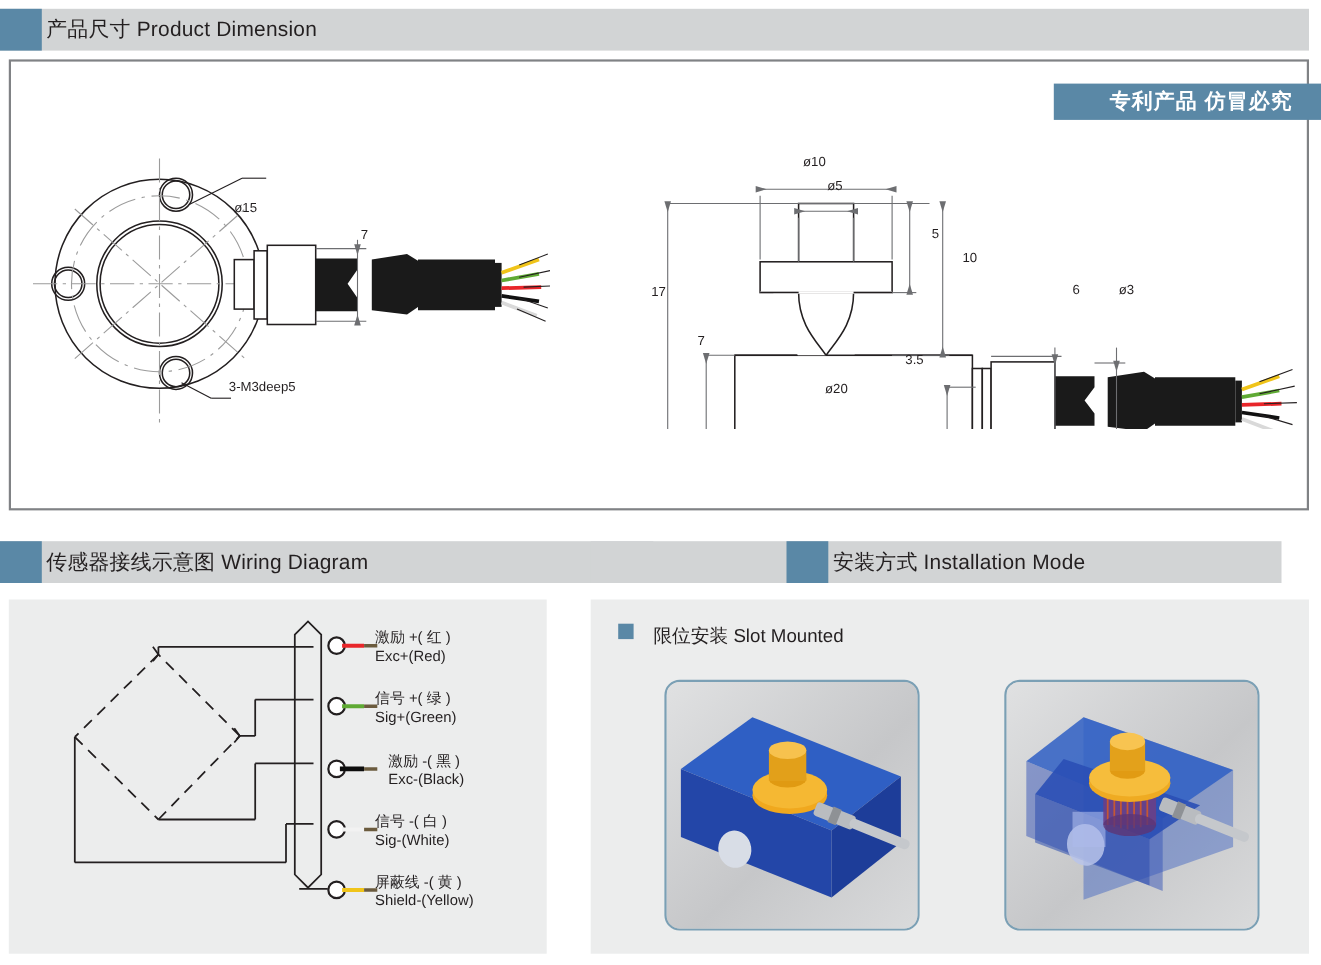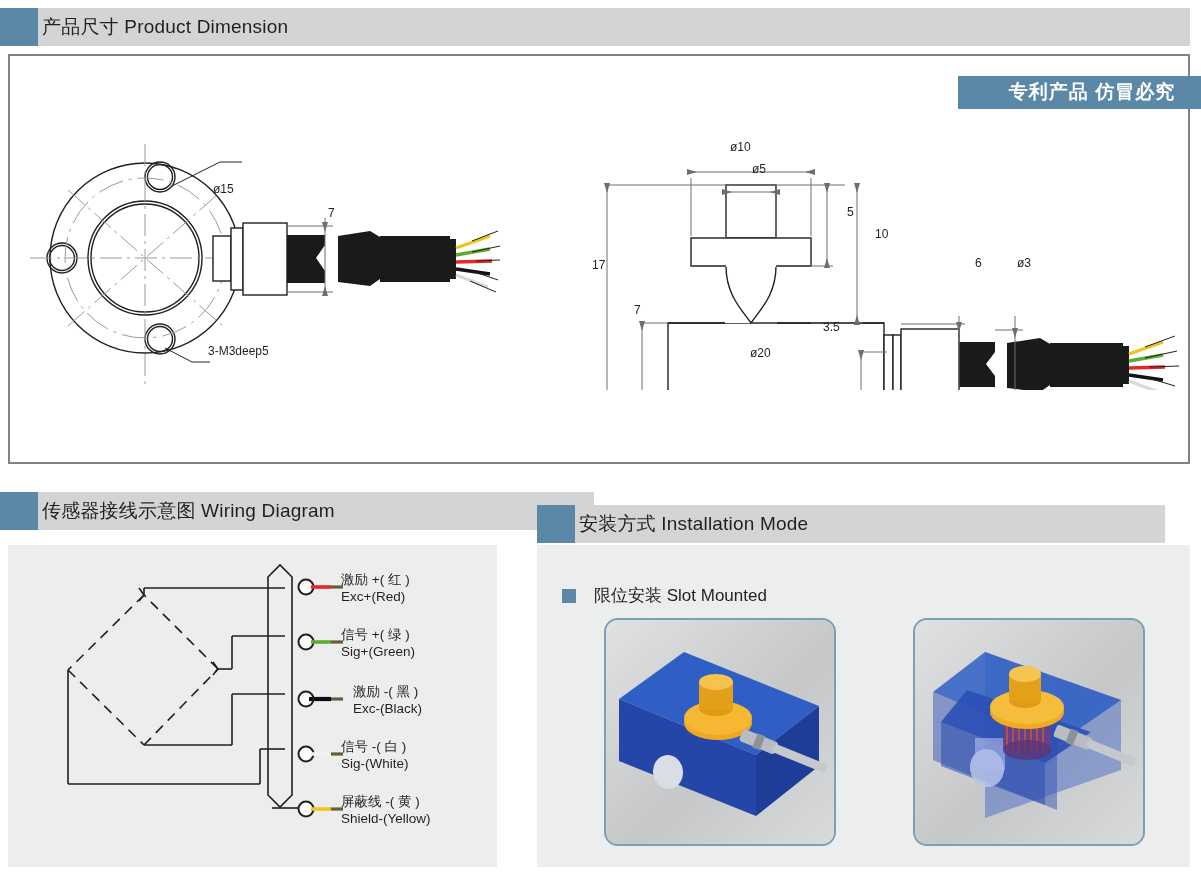--- a/index.html
+++ b/index.html
@@ -255,21 +255,21 @@
 <div class="dimtxt" style="left:823px;top:320px;">3.5</div>
 <div class="dimtxt" style="left:750px;top:346px;">ø20</div>
 <div class="dimtxt" style="left:975px;top:256px;">6</div>
 <div class="dimtxt" style="left:1017px;top:256px;">ø3</div>
 
 <div class="sec-head" style="left:0;top:492px;width:594px;">
   <div class="tab"></div>
   <div class="htxt">传感器接线示意图  Wiring Diagram</div>
 </div>
 
-<div class="sec-head" style="left:537px;top:505px;width:628px;">
+<div class="sec-head" style="left:537px;top:492px;width:628px;justify-content:center;">
   <div class="tab"></div>
   <div class="htxt">安装方式 Installation Mode</div>
 </div>
 
 <div class="panel-gray" style="left:8px;top:545px;width:489px;height:322px;"></div>
 
 <div class="svgwrap" style="left:40px;top:555px;">
 <svg width="290" height="300" viewBox="0 0 290 300" xmlns="http://www.w3.org/2000/svg">
 
   <g stroke="#231f20" stroke-width="1.6" fill="none" stroke-dasharray="10,7">
@@ -369,21 +369,21 @@
     </svg>
   </div>
   <div class="wlabel" style="left:341px;top:793px;">
     <span class="cn">屏蔽线 -( 黄 )</span>
     <span class="en">Shield-(Yellow)</span>
   </div>
 </div>
 
 <div class="panel-gray" style="left:537px;top:545px;width:653px;height:322px;"></div>
 
-<div style="position:absolute;left:562px;top:567px;display:flex;align-items:center;gap:18px;margin-top:17px;">
+<div style="position:absolute;left:562px;top:567px;display:flex;gap:18px;">
   <span class="inst-bullet"></span>
   <span class="inst-label">限位安装 Slot Mounted</span>
 </div>
 
 <div class="photo" style="left:604px;top:618px;width:232px;height:228px;">
   <svg width="232" height="228" viewBox="0 0 232 228" xmlns="http://www.w3.org/2000/svg">
     <defs>
       <linearGradient id="bgp1" x1="0" y1="0" x2="1" y2="1">
         <stop offset="0%" stop-color="#e0e1e2"></stop>
           <stop offset="55%" stop-color="#c6c7c9"></stop>

